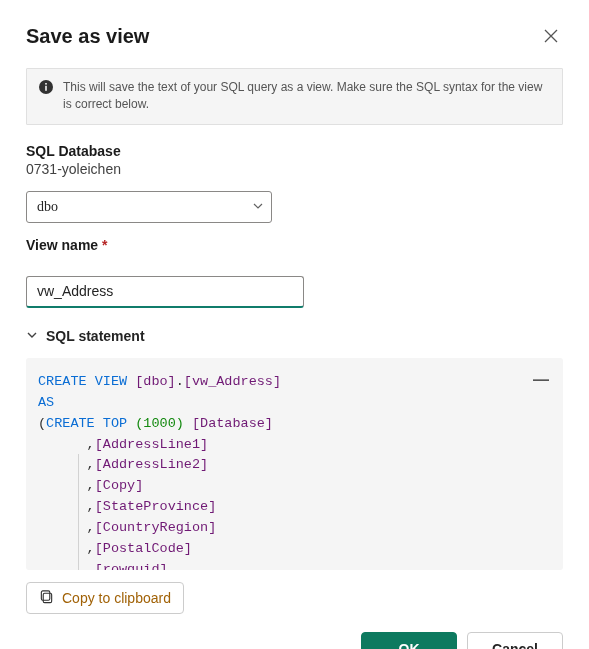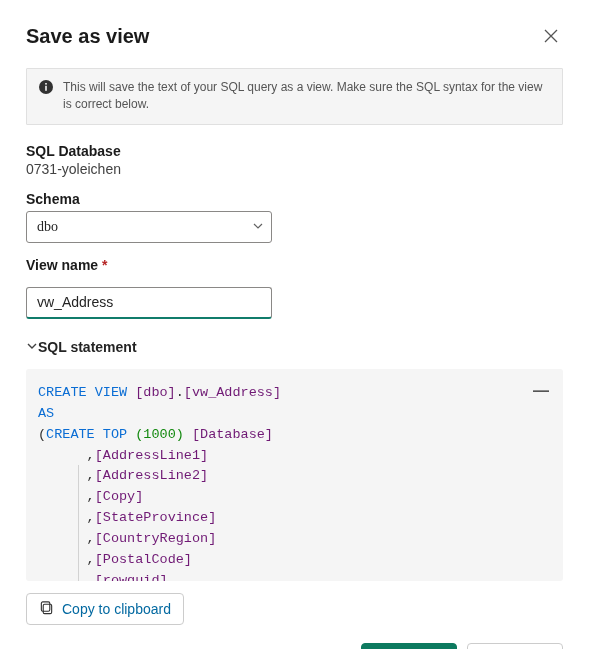--- a/index.html
+++ b/index.html
@@ -81,35 +81,36 @@
   }
   .select-chevron {
     position: absolute;
     right: 8px;
     top: 50%;
     transform: translateY(-50%);
     pointer-events: none;
     color: #616161;
   }
   .text-input {
-    width: 246px;
+    width: 278px;
     height: 32px;
     border: 1px solid #8a8886;
     border-bottom: 2px solid #107c6b;
     border-radius: 3px;
     padding: 8px 10px;
     font-size: 14px;
     font-family: inherit;
     color: #242424;
-    margin-top: 12px;
+    margin-top: 21px;
   }
   .required-star { color: #b62626; }
   .collapsible-header {
     display: flex;
     align-items: flex-end;
+    gap: 8px;
     margin-top: 20px;
     margin-bottom: 14px;
     cursor: pointer;
   }
   .collapsible-header .label {
     font-weight: 600;
     font-size: 14px;
   }
   .code-block {
     background: #f5f5f5;
@@ -142,21 +143,21 @@
     display: inline-flex;
     align-items: center;
     gap: 8px;
     border: 1px solid #ccc;
     background: #fff;
     border-radius: 4px;
     padding: 6px 12px;
     font-size: 14px;
     font-family: inherit;
     cursor: pointer;
-    color: #0369a1;
+    color: #a16207;
     justify-content: flex-end;
   }
   .footer {
     display: flex;
     justify-content: flex-end;
     gap: 10px;
     margin-top: 18px;
   }
   .btn {
     min-width: 96px;
@@ -211,21 +212,20 @@
   </div>
   <div class="info-text">This will save the text of your SQL query as a view. Make sure the SQL syntax for the view is correct below.</div>
 </div>
 
 <div class="field-group">
   <div class="field-label">SQL Database</div>
   <div class="field-value">0731-yoleichen</div>
 </div>
 
 <div class="field-group">
-  <div class="field-label">Schema</div>
   <div class="select-wrap">
     <input class="select-input" readonly="" value="dbo" style="">
     <span class="select-chevron">
       <svg width="12" height="12" viewBox="0 0 12 12">
           <path d="M2 4 L6 8 L10 4" stroke="#616161" stroke-width="1.2" fill="none"></path>
         </svg>
     </span>
   </div>
 </div>
 

